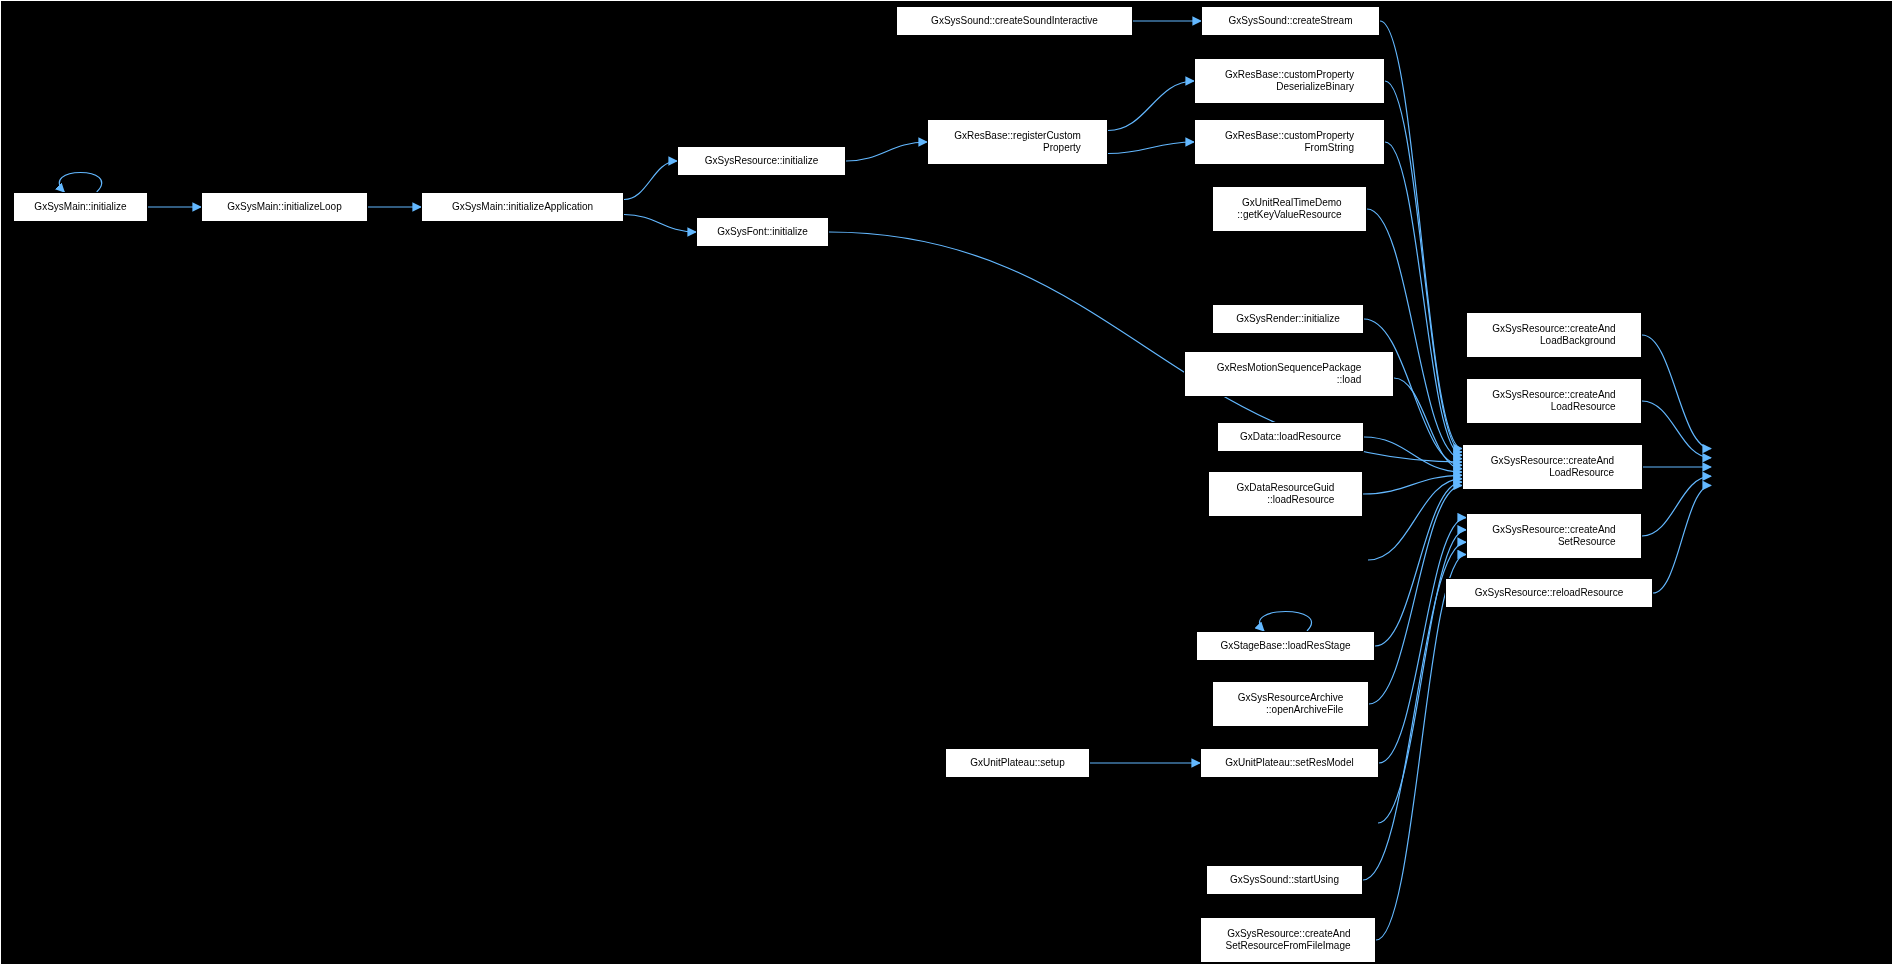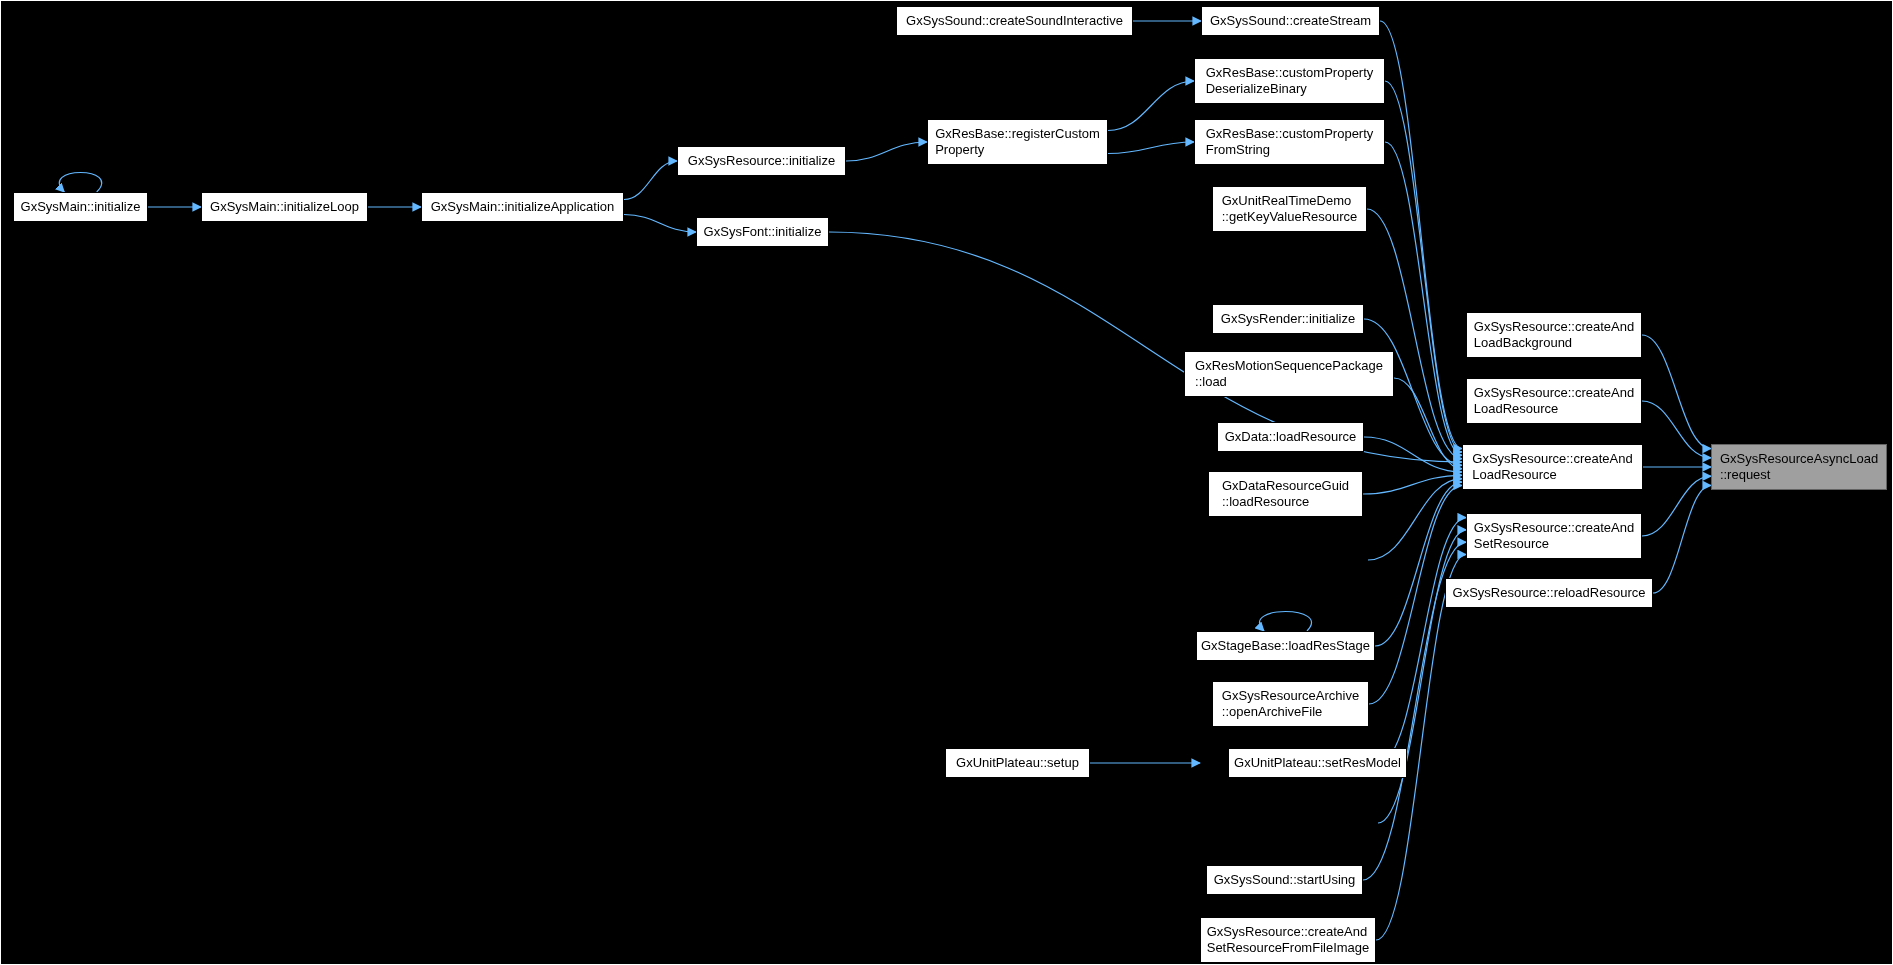--- a/index.html
+++ b/index.html
@@ -9,25 +9,25 @@
     background:var(--bg,#000);
     border:1px solid var(--frame,#fff);
     box-sizing:border-box;
     overflow:hidden;
     font-family:"Liberation Sans", sans-serif;
   }
   .stage svg{position:absolute;left:0;top:0;}
   .node{
     position:absolute;
     display:flex;align-items:center;justify-content:center;
-    text-align:left;
+    text-align:right;
     background:var(--node-fill,#fff);
     border:1px solid var(--node-border,#000);
     color:var(--text,#000);
-    font-size:13px;line-height:1.22;
+    font-size:10px;line-height:1.22;
     white-space:pre-line;
     box-sizing:border-box;
     cursor:pointer;
   }
   .node.highlight{
     background:var(--hl-fill,#9f9f9f);
     border-color:var(--hl-border,#636363);
     cursor:default;
   }
   .edge{fill:none;stroke:var(--edge,#63b8ff);stroke-width:1.2px;}
@@ -93,28 +93,26 @@
     <div class="node" style="left: 1211px; top: 303px; width: 152px; height: 30px;">GxSysRender::initialize</div>
     <div class="node" style="left: 1183px; top: 350px; width: 210px; height: 46px;">GxResMotionSequencePackage
 ::load</div>
     <div class="node" style="left: 1216px; top: 421px; width: 147px; height: 30px;">GxData::loadResource</div>
     <div class="node" style="left: 1207px; top: 470px; width: 155px; height: 46px;">GxDataResourceGuid
 ::loadResource</div>
     <div class="node" style="left: 1195px; top: 630px; width: 179px; height: 30px;">GxStageBase::loadResStage</div>
     <div class="node" style="left: 1211px; top: 680px; width: 157px; height: 46px;">GxSysResourceArchive
 ::openArchiveFile</div>
     <div class="node" style="left: 944px; top: 747px; width: 145px; height: 30px;">GxUnitPlateau::setup</div>
-    <div class="node" style="left: 1199px; top: 747px; width: 179px; height: 30px; margin-left: 28px;">GxUnitPlateau::setResModel</div>
+    <div class="node" style="left: 1199px; top: 747px; width: 179px; height: 30px;">GxUnitPlateau::setResModel</div>
     <div class="node" style="left: 1205px; top: 864px; width: 157px; height: 30px;">GxSysSound::startUsing</div>
     <div class="node" style="left: 1199px; top: 916px; width: 176px; height: 46px;">GxSysResource::createAnd
 SetResourceFromFileImage</div>
     <div class="node" style="left: 1465px; top: 311px; width: 176px; height: 46px;">GxSysResource::createAnd
 LoadBackground</div>
     <div class="node" style="left: 1465px; top: 377px; width: 176px; height: 46px;">GxSysResource::createAnd
 LoadResource</div>
     <div class="node" style="left: 1461px; top: 443px; width: 181px; height: 46px;">GxSysResource::createAnd
 LoadResource</div>
     <div class="node" style="left: 1465px; top: 512px; width: 176px; height: 46px;">GxSysResource::createAnd
 SetResource</div>
     <div class="node" style="left: 1444px; top: 577px; width: 208px; height: 30px;">GxSysResource::reloadResource</div>
-    <div class="node highlight" style="left: 1710px; top: 443px; width: 176px; height: 46px;">GxSysResourceAsyncLoad
-::request</div>
   </div>
 
 </body></html>

